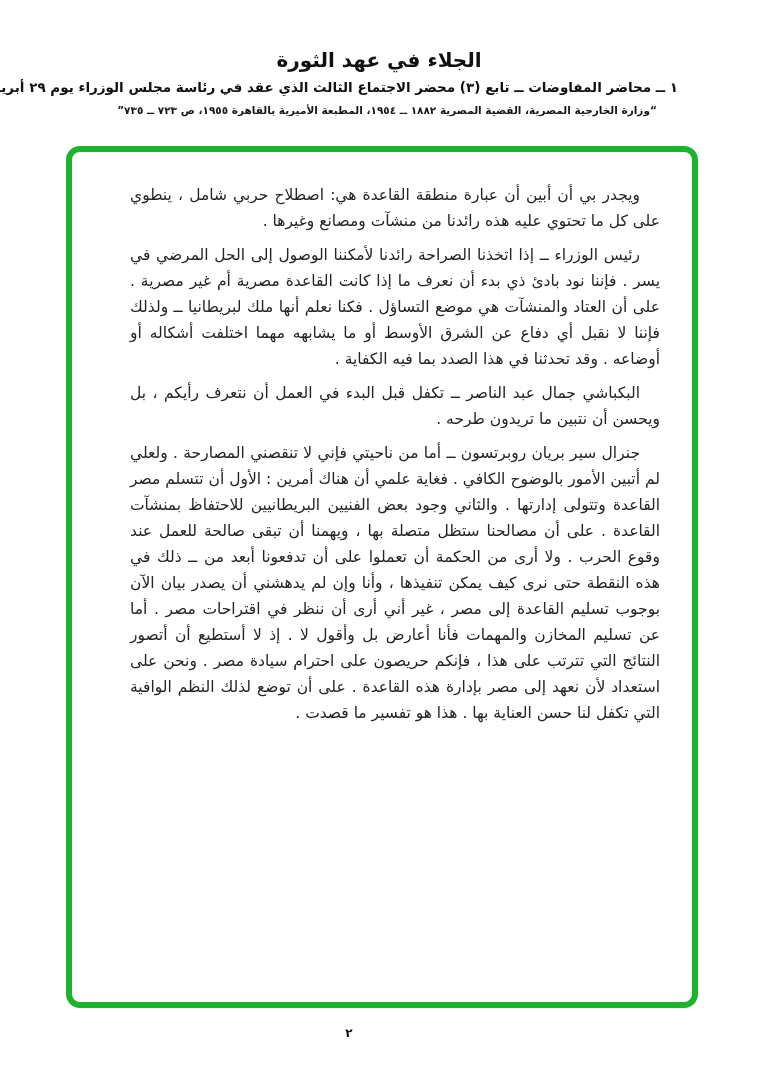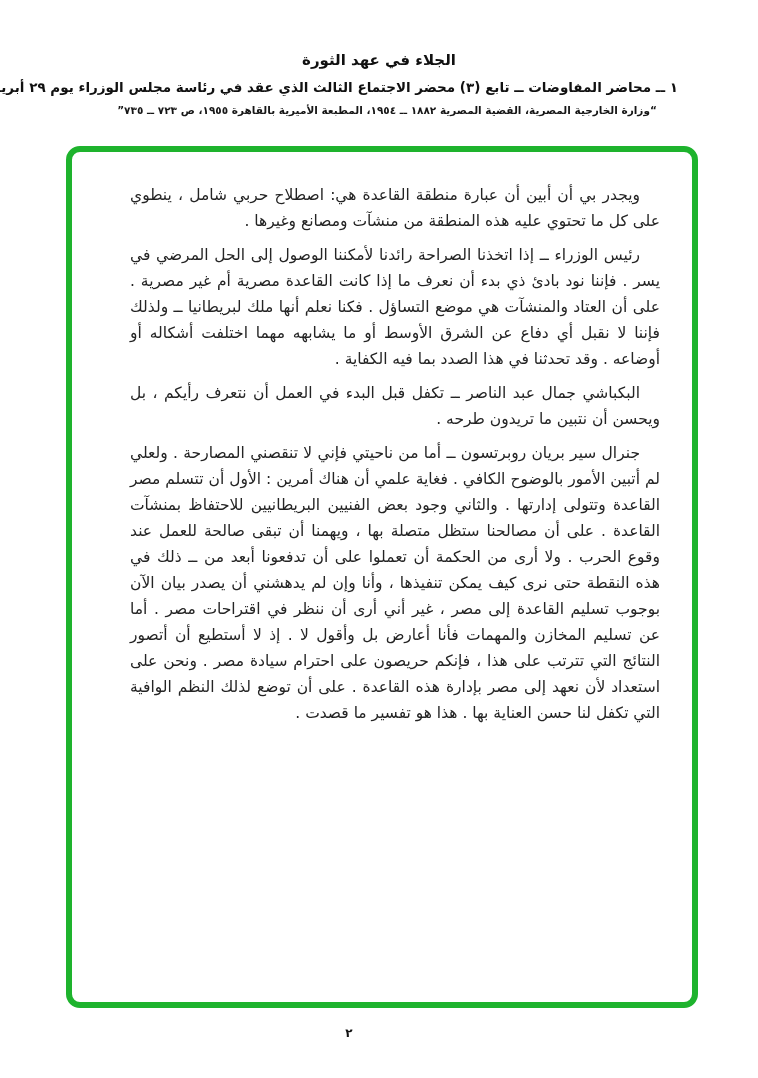--- a/index.html
+++ b/index.html
@@ -15,21 +15,21 @@
     overflow: hidden;
     font-family: "DejaVu Sans", sans-serif;
     direction: rtl;
   }
   .page-title {
     position: absolute;
     top: 50px;
     left: 0;
     width: 758px;
     text-align: center;
-    font-size: 15px;
+    font-size: 20px;
     font-weight: bold;
     color: #111111;
     line-height: 20px;
   }
   .entry-heading {
     position: absolute;
     top: 77px;
     left: 0;
     width: 678px;
     text-align: center;
@@ -93,21 +93,21 @@
 <div class="page">
 
   <div class="page-title">الجلاء في عهد الثورة</div>
 
   <div class="entry-heading">١ ــ محاضر المفاوضات ــ تابع (٣) محضر الاجتماع الثالث الذي عقد في رئاسة مجلس الوزراء يوم ٢٩ أبريل ١٩٥٣</div>
 
   <div class="source-citation">“وزارة الخارجية المصرية، القضية المصرية ١٨٨٢ ــ ١٩٥٤، المطبعة الأميرية بالقاهرة ١٩٥٥، ص ٧٢٣ ــ ٧٣٥”</div>
 
   <div class="green-box">
     <div class="scan-text">
-      <p>ويجدر بي أن أبين أن عبارة منطقة القاعدة هي: اصطلاح حربي شامل ، ينطوي على كل ما تحتوي عليه هذه المنطقة من منشآت ومصانع وغيرها .</p>
+      <p>ويجدر بي أن أبين أن عبارة منطقة القاعدة هي: اصطلاح حربي شامل ، ينطوي على كل ما تحتوي عليه هذه رائدنا من منشآت ومصانع وغيرها .</p>
       <p>رئيس الوزراء ــ إذا اتخذنا الصراحة رائدنا لأمكننا الوصول إلى الحل المرضي في يسر . فإننا نود بادئ ذي بدء أن نعرف ما إذا كانت القاعدة مصرية أم غير مصرية . على أن العتاد والمنشآت هي موضع التساؤل . فكنا نعلم أنها ملك لبريطانيا ــ ولذلك فإننا لا نقبل أي دفاع عن الشرق الأوسط أو ما يشابهه مهما اختلفت أشكاله أو أوضاعه . وقد تحدثنا في هذا الصدد بما فيه الكفاية .</p>
       <p>البكباشي جمال عبد الناصر ــ تكفل قبل البدء في العمل أن نتعرف رأيكم ، بل ويحسن أن نتبين ما تريدون طرحه .</p>
       <p>جنرال سير بريان روبرتسون ــ أما من ناحيتي فإني لا تنقصني المصارحة . ولعلي لم أتبين الأمور بالوضوح الكافي . فغاية علمي أن هناك أمرين : الأول أن تتسلم مصر القاعدة وتتولى إدارتها . والثاني وجود بعض الفنيين البريطانيين للاحتفاظ بمنشآت القاعدة . على أن مصالحنا ستظل متصلة بها ، ويهمنا أن تبقى صالحة للعمل عند وقوع الحرب . ولا أرى من الحكمة أن تعملوا على أن تدفعونا أبعد من ــ ذلك في هذه النقطة حتى نرى كيف يمكن تنفيذها ، وأنا وإن لم يدهشني أن يصدر بيان الآن بوجوب تسليم القاعدة إلى مصر ، غير أني أرى أن ننظر في اقتراحات مصر . أما عن تسليم المخازن والمهمات فأنا أعارض بل وأقول لا . إذ لا أستطيع أن أتصور النتائج التي تترتب على هذا ، فإنكم حريصون على احترام سيادة مصر . ونحن على استعداد لأن نعهد إلى مصر بإدارة هذه القاعدة . على أن توضع لذلك النظم الوافية التي تكفل لنا حسن العناية بها . هذا هو تفسير ما قصدت .</p>
     </div>
   </div>
 
   <div class="page-number">٢</div>
 
 </div>
 

